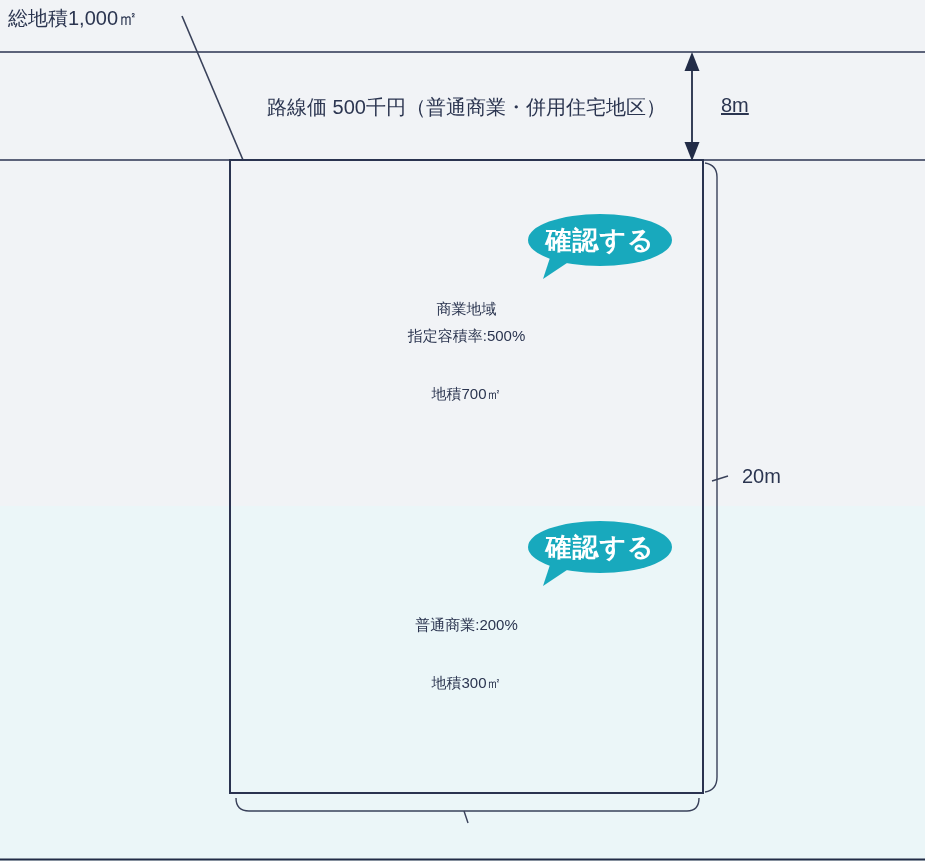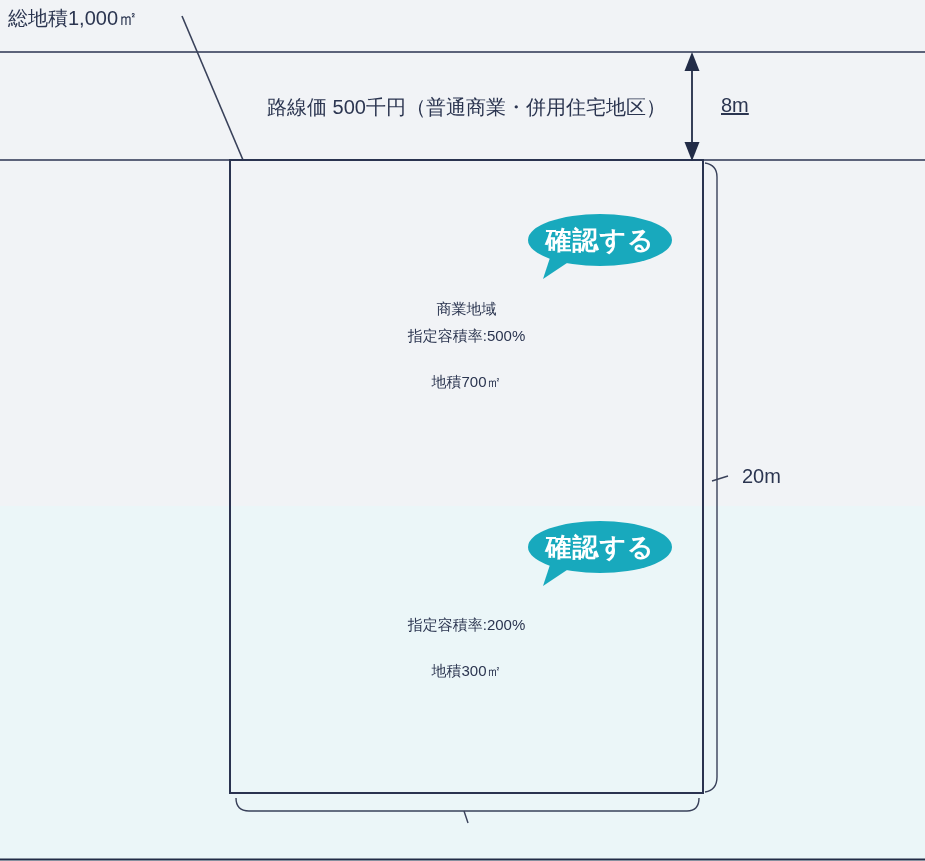--- a/index.html
+++ b/index.html
@@ -37,21 +37,21 @@
   }
   .zone-text {
     position: absolute;
     left: 230px;
     width: 473px;
     text-align: center;
     font-size: 15px;
     line-height: 27px;
     color: #2b3550;
   }
-  .zone-area { margin-top: 19px; }
+  .zone-area { margin-top: 31px; }
   .bubble {
     position: absolute;
     left: 528px;
     width: 144px;
     height: 52px;
     background: #18a9bd;
     border-radius: 50%;
     border: none;
     cursor: pointer;
     color: #ffffff;
@@ -122,21 +122,21 @@
 
   <div class="lbl centered-in-parcel" style="top:857px;">25m</div>
 
   <div class="zone-text" style="top:295px;">
     <div>商業地域</div>
     <div>指定容積率:500%</div>
     <div class="zone-area">地積700㎡</div>
   </div>
 
   <div class="zone-text" style="top:611px;">
-    <div>指定容積率:200%</div>
+    <div>普通商業:200%</div>
     <div class="zone-area">地積300㎡</div>
   </div>
 
   <button class="bubble" style="top:214px;">
     <span class="tail"></span>
     <span class="bubble-label">確認する</span>
   </button>
 
   <button class="bubble" style="top:521px;">
     <span class="tail"></span>

